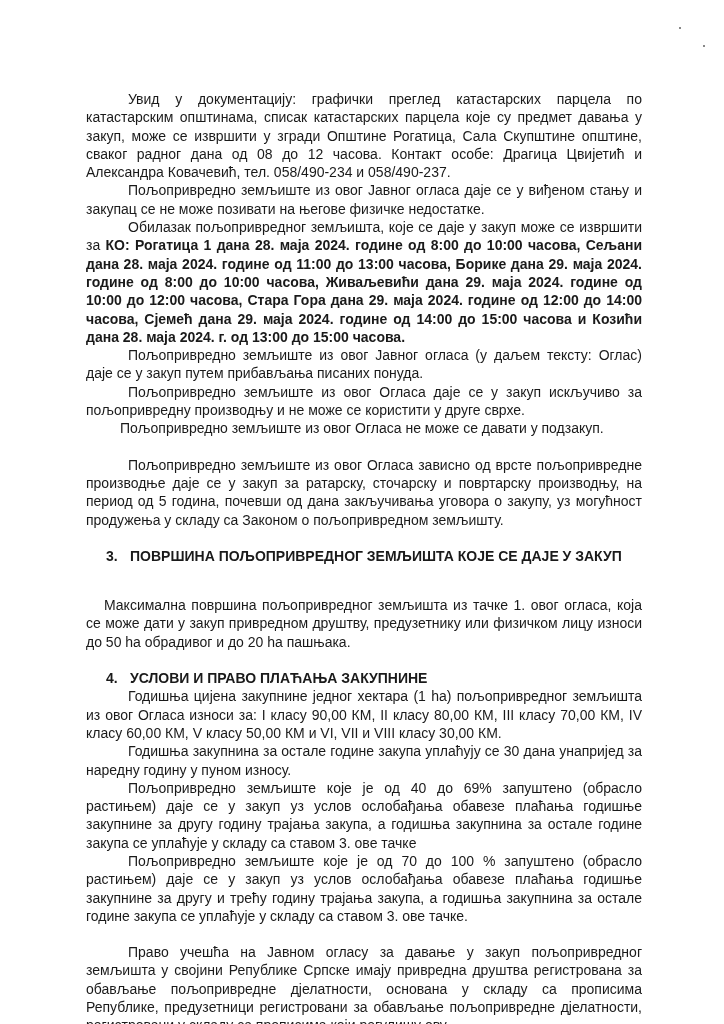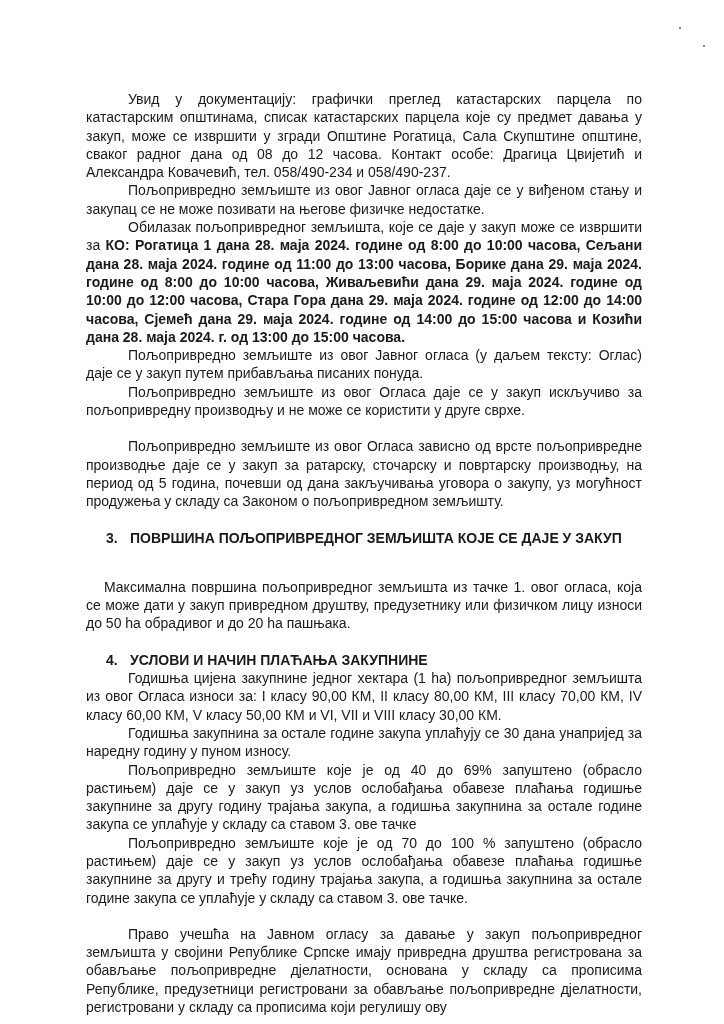--- a/index.html
+++ b/index.html
@@ -20,30 +20,31 @@
 
 <div class="mark" style="left:679px;top:27px;"></div>
 <div class="mark" style="left:703px;top:45px;"></div>
 
 <div class="page">
   <p class="ind">Увид у документацију: графички преглед катастарских парцела по катастарским општинама, списак катастарских парцела које су предмет давања у закуп, може се извршити у згради Општине Рогатица, Сала Скупштине општине, сваког радног дана од 08 до 12 часова. Контакт особе: Драгица Цвијетић и Александра Ковачевић,  тел. 058/490-234 и 058/490-237.</p>
   <p class="ind">Пољопривредно земљиште из овог Јавног огласа даје се у виђеном стању и закупац се не може позивати на његове физичке недостатке.</p>
   <p class="ind"><span>Обилазак пољопривредног земљишта, које се даје у закуп може се извршити за </span><b>КО: Рогатица 1 дана 28. маја 2024. године од 8:00 до 10:00 часова, Сељани дана 28. маја 2024. године од 11:00 до 13:00 часова, Борике дана 29. маја 2024. године од 8:00 до 10:00 часова, Живаљевићи дана 29. маја 2024. године од 10:00 до 12:00 часова, Стара Гора дана 29. маја 2024. године од 12:00 до 14:00 часова, Сјемећ дана 29. маја 2024. године од 14:00 до 15:00 часова и Козићи дана 28. маја 2024. г. од 13:00 до 15:00 часова.</b></p>
   <p class="ind">Пољопривредно земљиште из овог Јавног огласа (у даљем тексту: Оглас) даје се у закуп путем прибављања писаних понуда.</p>
   <p class="ind">Пољопривредно земљиште из овог Огласа даје се у закуп искључиво за пољопривредну производњу и не може се користити у друге сврхе.</p>
+  <p class="ind-small">Пољопривредно земљиште из овог Огласа не може се давати у подзакуп.</p>
 
   <div class="gap"></div>
   <p class="ind">Пољопривредно земљиште из овог Огласа зависно од врсте пољопривредне производње даје се у закуп за ратарску, сточарску и повртарску производњу, на период од 5 година, почевши од дана закључивања уговора о закупу, уз могућност продужења у складу са Законом о пољопривредном земљишту.</p>
 
   <div class="gap"></div>
   <div class="h"><span class="num">3.</span><span>ПОВРШИНА ПОЉОПРИВРЕДНОГ ЗЕМЉИШТА КОЈЕ СЕ ДАЈЕ У ЗАКУП</span></div>
   <p class="ind-b">Максимална површина пољопривредног земљишта из тачке 1. овог огласа, која се може дати у закуп привредном друштву, предузетнику или физичком лицу износи до 50 ha обрадивог и до 20 ha пашњака.</p>
 
   <div class="gap"></div>
-  <div class="h"><span class="num">4.</span><span>УСЛОВИ И НАЧИН ПЛАЋАЊА ЗАКУПНИНЕ</span></div>
+  <div class="h"><span class="num">4.</span><span>УСЛОВИ И ПРАВО ПЛАЋАЊА ЗАКУПНИНЕ</span></div>
   <p class="ind">Годишња цијена закупнине једног хектара (1 ha) пољопривредног земљишта из овог Огласа износи за: I класу 90,00 КМ, II класу 80,00 КМ, III класу 70,00 КМ, IV класу 60,00 КМ, V класу 50,00 КМ и VI, VII и VIII класу 30,00 КМ.</p>
   <p class="ind">Годишња закупнина за остале године закупа уплаћују се 30 дана унапријед за наредну годину у пуном износу.</p>
   <p class="ind">Пољопривредно земљиште које је  од 40 до 69%  запуштено (обрасло растињем) даје се у закуп уз услов ослобађања обавезе плаћања годишње закупнине  за другу годину трајања закупа, а годишња закупнина за остале године закупа се уплаћује у складу са ставом 3. ове тачке</p>
   <p class="ind">Пољопривредно земљиште које је  од 70 до 100 %  запуштено (обрасло растињем) даје се у закуп уз услов ослобађања обавезе плаћања годишње закупнине за другу и трећу годину трајања закупа, а годишња закупнина за остале године закупа се уплаћује у складу са ставом 3. ове тачке.</p>
 
   <div class="gap"></div>
   <p class="ind">Право учешћа на Јавном огласу за давање у закуп пољопривредног земљишта у својини Републике Српске имају привредна друштва регистрована за обављање пољопривредне дјелатности, основана у складу са прописима Републике, предузетници регистровани за обављање пољопривредне дјелатности, регистровани у складу са прописима који регулишу ову</p>
 </div>
 
 </body></html>

